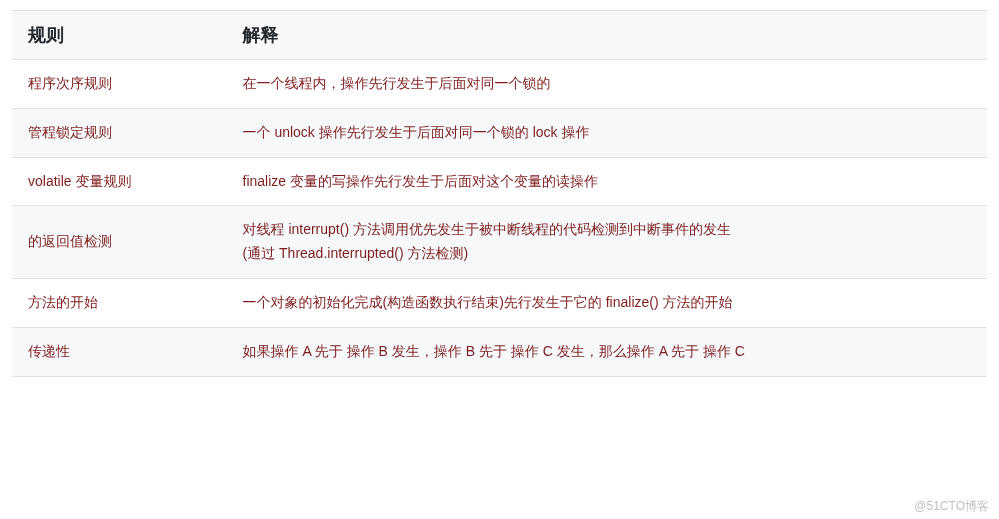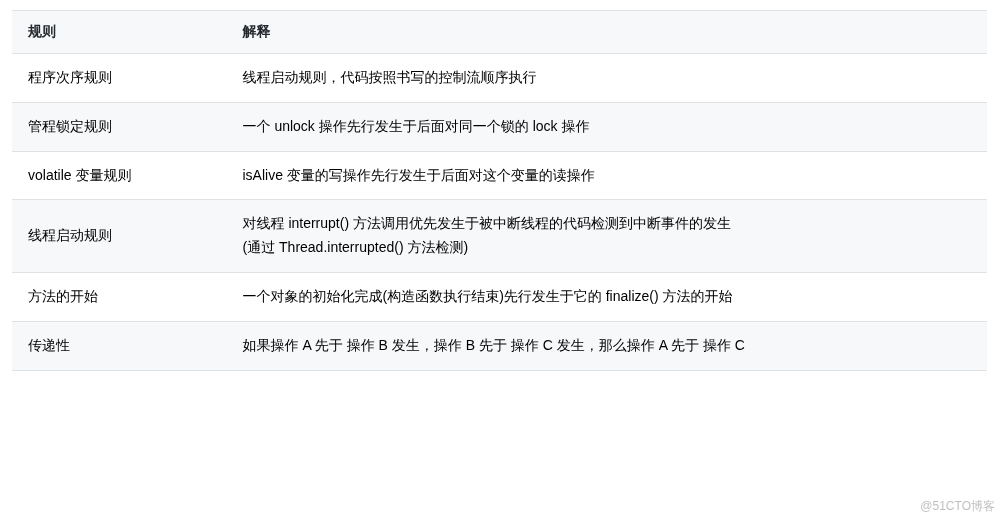--- a/index.html
+++ b/index.html
@@ -19,83 +19,83 @@
     }
     table {
       width: 100%;
       border-collapse: collapse;
       background: #ffffff;
     }
     thead th {
       background: #f6f8fa;
       text-align: left;
       padding: 12px 16px;
-      font-size: 14px;
+      font-size: 18px;
       font-weight: 600;
       color: #24292e;
       border-top: 1px solid #dfe2e5;
       border-bottom: 1px solid #dfe2e5;
     }
     tbody tr {
       border-bottom: 1px solid #dfe2e5;
     }
     tbody td {
       padding: 12px 16px;
       font-size: 14px;
-      color: #000000;
+      color: #7f1d1d;
       line-height: 1.7;
       vertical-align: middle;
     }
     tbody tr:nth-child(even) {
       background: #f6f8fa;
     }
     tbody tr:nth-child(odd) {
       background: #ffffff;
     }
     .col-rule {
       width: 22%;
     }
     .col-explain {
       width: 78%;
       font-family: Liberation Serif, serif;
     }
     .watermark {
       position: absolute;
-      right: 4px;
+      right: 10px;
       bottom: 4px;
       font-size: 12px;
       color: #c0c0c0;
     }
   </style>
 </head>
 <body>
 
 <div class="table-wrapper">
   <table>
     <thead>
       <tr>
         <th class="col-rule">规则</th>
         <th class="col-explain">解释</th>
       </tr>
     </thead>
     <tbody>
       <tr>
         <td>程序次序规则</td>
-        <td>线程启动规则，代码按照书写的控制流顺序执行</td>
+        <td>在一个线程内，操作先行发生于后面对同一个锁的</td>
       </tr>
       <tr>
         <td>管程锁定规则</td>
         <td>一个 unlock 操作先行发生于后面对同一个锁的 lock 操作</td>
       </tr>
       <tr>
         <td>volatile 变量规则</td>
-        <td>isAlive 变量的写操作先行发生于后面对这个变量的读操作</td>
+        <td>finalize 变量的写操作先行发生于后面对这个变量的读操作</td>
       </tr>
       <tr>
-        <td>线程启动规则</td>
+        <td>的返回值检测</td>
         <td>对线程 interrupt() 方法调用优先发生于被中断线程的代码检测到中断事件的发生<br>(通过 Thread.interrupted() 方法检测)</td>
       </tr>
       <tr>
         <td>方法的开始</td>
         <td>一个对象的初始化完成(构造函数执行结束)先行发生于它的 finalize() 方法的开始</td>
       </tr>
       <tr>
         <td>传递性</td>
         <td>如果操作 A 先于 操作 B 发生，操作 B 先于 操作 C 发生，那么操作 A 先于 操作 C</td>
       </tr>

